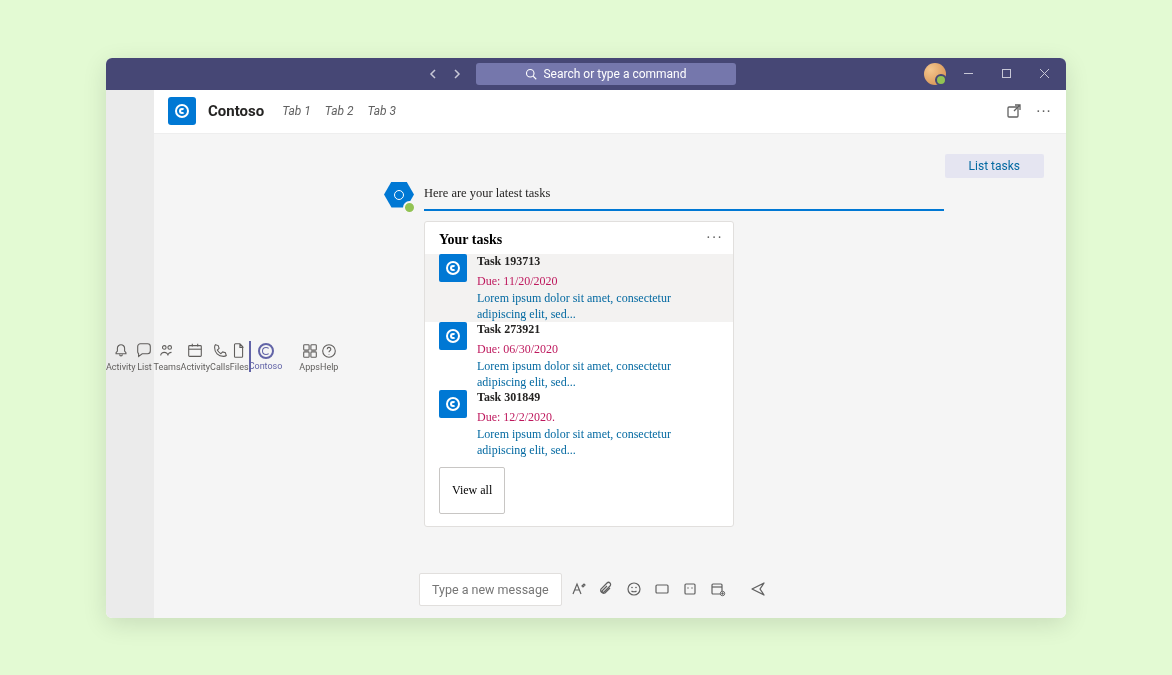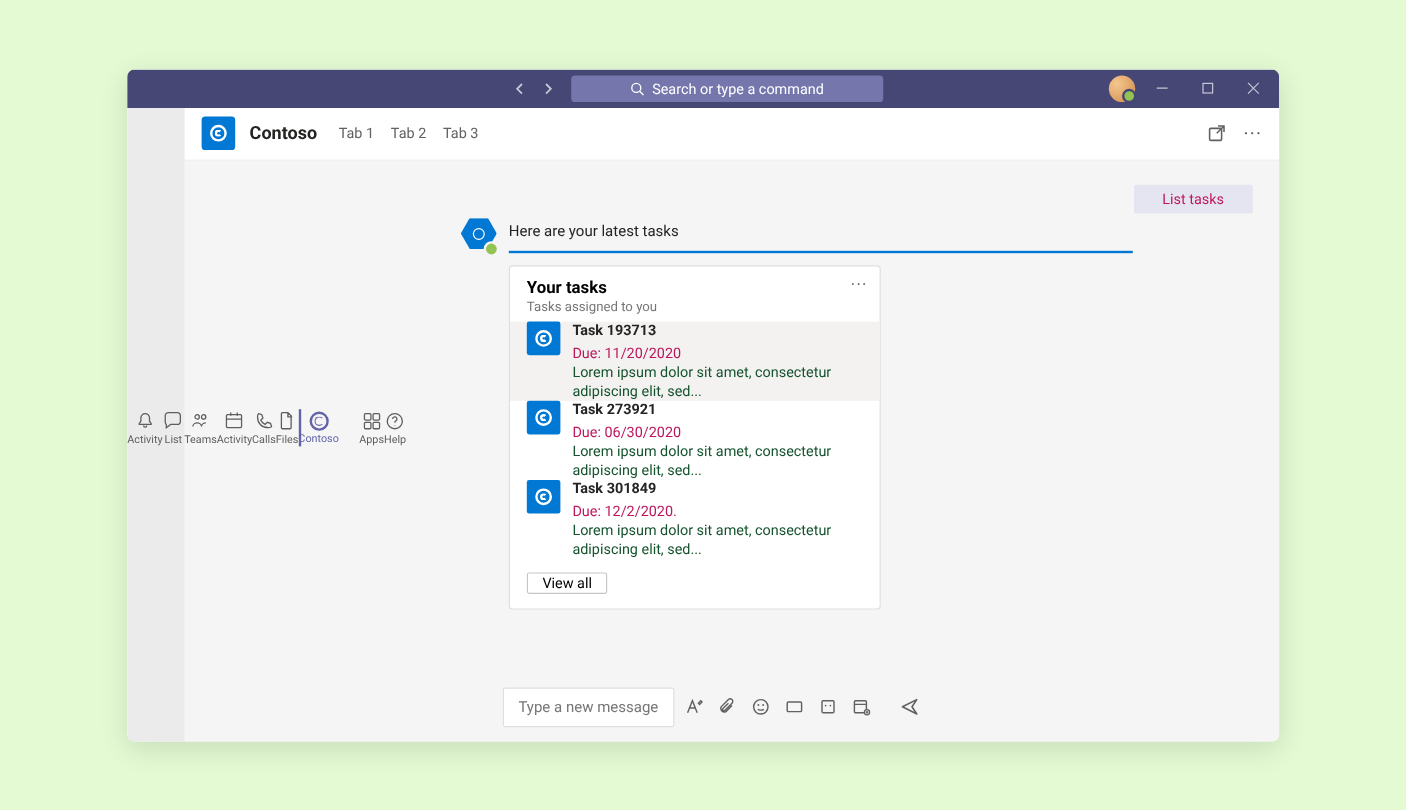--- a/index.html
+++ b/index.html
@@ -95,66 +95,66 @@
   .content { flex:1; display:flex; flex-direction:column; background:#f5f5f5; min-width:0;}
   .app-header {
     height:44px; background:#fff; border-bottom:1px solid #eee;
     display:flex; align-items:center; padding:0 14px; gap:12px;
   }
   .app-logo {
     width:28px; height:28px; background:#0078d4; border-radius:3px;
     display:flex; align-items:center; justify-content:center;
   }
   .app-title { font-weight:700; font-size:15px; color:#252423; }
-  .app-tabs { display:flex; gap:14px; margin-left:6px; font-size:12px; color:#616161; }
+  .app-tabs { display:flex; gap:14px; margin-left:6px; font-size:12px; color:#616161;font-style:italic; }
   .app-tab { cursor:pointer; }
   .app-header-right { margin-left:auto; display:flex; gap:14px; color:#616161; }
   .hdr-icon { width:16px; height:16px; cursor:pointer; display:flex; align-items:center; justify-content:center;}
 
   .canvas { flex:1; position:relative; overflow:auto; }
 
   .echo {
     position:absolute; right:22px; top:20px;
-    background:#e5e5f1; color:#be185d; font-size:12px;
+    background:#e5e5f1; color:#0369a1; font-size:12px;
     padding:5px 24px; border-radius:2px;
   }
 
   .bot-row { position:absolute; left:230px; top:48px; display:flex; gap:10px; align-items:flex-start; width:560px;}
   .bot-avatar {
     width:30px; height:30px; flex:0 0 30px; position:relative;
   }
   .hex {
     width:30px; height:26px; background:#0078d4;
     clip-path: polygon(25% 0, 75% 0, 100% 50%, 75% 100%, 25% 100%, 0 50%);
     display:flex; align-items:center; justify-content:center;
   }
   .bot-avatar::after{
     content:""; position:absolute; right:-2px; bottom:-2px; width:9px;height:9px;
     background:#92c353; border:2px solid #f5f5f5; border-radius:50%;
   }
-  .bot-col { flex:1; }
+  .bot-col { flex:1;font-family:Liberation Serif, serif; }
   .bot-line { font-size:12.5px; color:#252423; padding:4px 0 8px; border-bottom:2px solid #0078d4;}
   .card {
     margin-top:10px; background:#fff; border:1px solid var(--border); border-radius:3px;
     width:310px;
   }
   .card-head { padding:10px 14px 6px; position:relative;}
   .card-title { font-weight:700; font-size:14px; }
   .card-sub { font-size:11px; color:#767676; margin-top:1px;}
   .card-menu { position:absolute; right:10px; top:8px; color:#616161; font-size:14px; letter-spacing:1px; cursor:pointer;}
   .task { display:flex; gap:10px; padding:0 14px; }
   .task.hl { background:#f3f2f1; }
   .task-icon { width:28px; height:28px; background:#0078d4; border-radius:2px; display:flex; align-items:center; justify-content:center; flex:0 0 28px;}
   .task-body { font-size:12px; color:#252423; }
   .task-name { font-weight:700; }
   .task-due { color:#be185d; margin-top:5px;}
-  .task-desc { color:#14532d; margin-top:1px; line-height:1.35;}
+  .task-desc { color:#0369a1; margin-top:1px; line-height:1.35;}
   .card-foot { padding:8px 14px 12px; }
   .view-all {
-    display:inline-block; padding:1px 12px; border:1px solid #c8c6c4; border-radius:2px;
+    display:inline-block; padding:15px 12px; border:1px solid #c8c6c4; border-radius:2px;
     font-size:12px; background:#fff; cursor:pointer;
   }
 
   .composer {
     position:absolute; left:265px; right:22px; bottom:12px;
     display:flex; flex-direction:row; gap:6px;
   }
   .compose-box {
     background:#fff; border:1px solid var(--border); border-radius:2px;
     padding:8px 12px; font-size:12.5px; color:#767676;
@@ -314,21 +314,20 @@
             <div class="hex">
                 <span class="swirl-xs"></span>
               </div>
           </div>
           <div class="bot-col">
             <div class="bot-line">Here are your latest tasks</div>
 
             <div class="card">
               <div class="card-head">
                 <div class="card-title">Your tasks</div>
-                <div class="card-sub">Tasks assigned to you</div>
                 <div class="card-menu">···</div>
               </div>
 
               <div class="task hl">
                 <div class="task-icon">
                     <span class="swirl-sm"></span>
                   </div>
                 <div class="task-body">
                   <div class="task-name">Task 193713</div>
                   <div class="task-due">Due: 11/20/2020</div>

